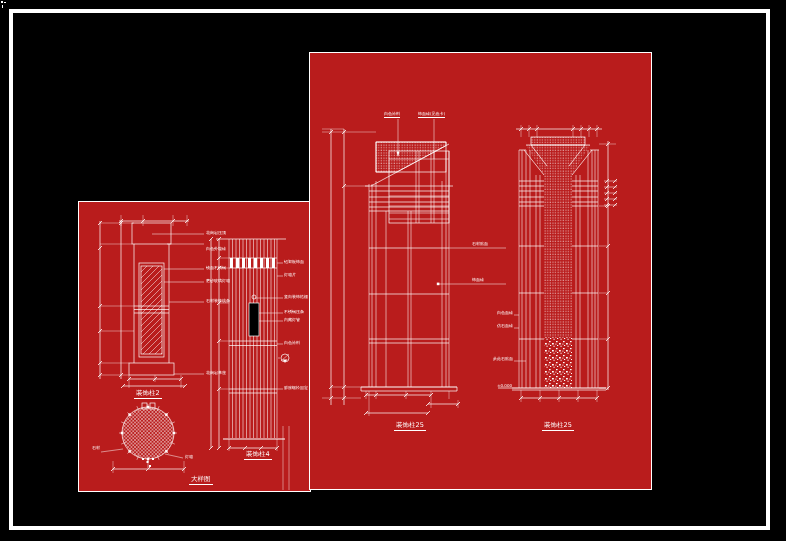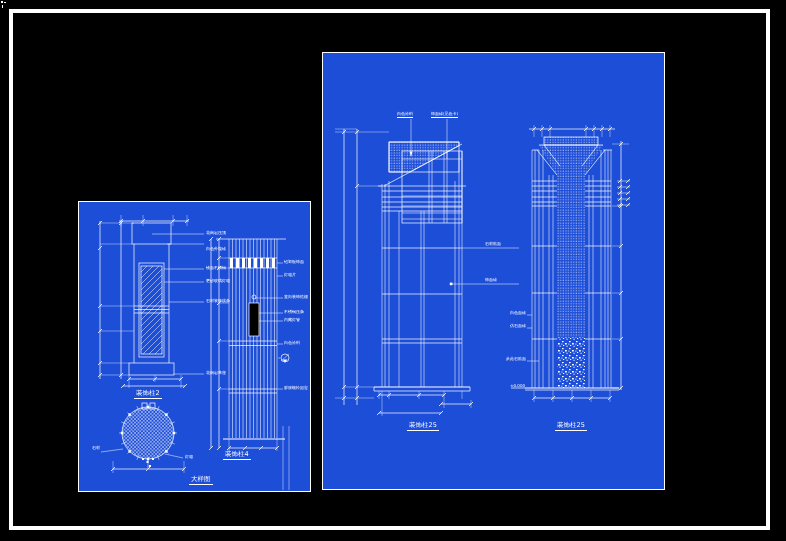--- a/index.html
+++ b/index.html
@@ -2,23 +2,23 @@
 <html><head>
 <meta charset="utf-8">
 <style>
   html,body{margin:0;padding:0}
   body{width:786px;height:541px;background:#000;position:relative;overflow:hidden;
        font-family:"DejaVu Sans",sans-serif}
   .outer-border{position:absolute;left:9px;top:9px;width:753px;height:513px;
        border:4px solid #fff;box-sizing:content-box}
   .corner-mark{position:absolute;left:1px;top:1px;width:6px;height:8px}
   .corner-mark i{position:absolute;background:#fff}
-  .frame{position:absolute;border:1px solid #fff;background:#1d4ed8}
+  .frame{position:absolute;border:1px solid #fff;background:#b91c1c}
   #lf{left:78px;top:201px;width:231px;height:289px}
-  #rf{left:322px;top:52px;width:341px;height:436px}
+  #rf{left:309px;top:52px;width:341px;height:436px}
   .frame svg{position:absolute;left:0;top:0}
   .lbl{position:absolute;color:#fff;font-size:4px;line-height:1.15;white-space:nowrap}
   .r{transform:translateX(-100%)}
   .title{font-size:6.5px;border-bottom:1px solid #fff;padding:0 2px 1px 2px}
   .ldr{border-bottom:0.5px solid #fff;padding-bottom:0.5px}
 </style>
 </head>
 <body>
 
 <div class="outer-border"></div>
@@ -144,21 +144,21 @@
   <span class="lbl" style="left:205px;top:58px">铝塑板饰面</span>
   <span class="lbl" style="left:205px;top:71px">灯箱片</span>
   <span class="lbl" style="left:205px;top:93px">竖向装饰格栅</span>
   <span class="lbl" style="left:205px;top:108px">不锈钢压条</span>
   <span class="lbl" style="left:205px;top:116px">内藏灯管</span>
   <span class="lbl" style="left:205px;top:139px">白色涂料</span>
   <span class="lbl" style="left:205px;top:184px">膨胀螺栓固定</span>
 
   <span class="lbl title" style="left:55px;top:188px">装饰柱2</span>
   <span class="lbl title" style="left:110px;top:274px">大样图</span>
-  <span class="lbl title" style="left:144px;top:249px">装饰柱4</span>
+  <span class="lbl title" style="left:165px;top:249px">装饰柱4</span>
 </div>
 
 <div class="frame" id="rf">
   <svg width="341" height="436" viewBox="0 0 341 436">
     <defs>
       <pattern id="dots" width="2.6" height="2.6" patternUnits="userSpaceOnUse">
         <rect x="0.6" y="0.6" width="0.9" height="0.9" fill="#fff"></rect>
       </pattern>
       <pattern id="speck" width="7" height="7" patternUnits="userSpaceOnUse">
         <rect x="1" y="1" width="1.6" height="1.2" fill="#fff"></rect>

